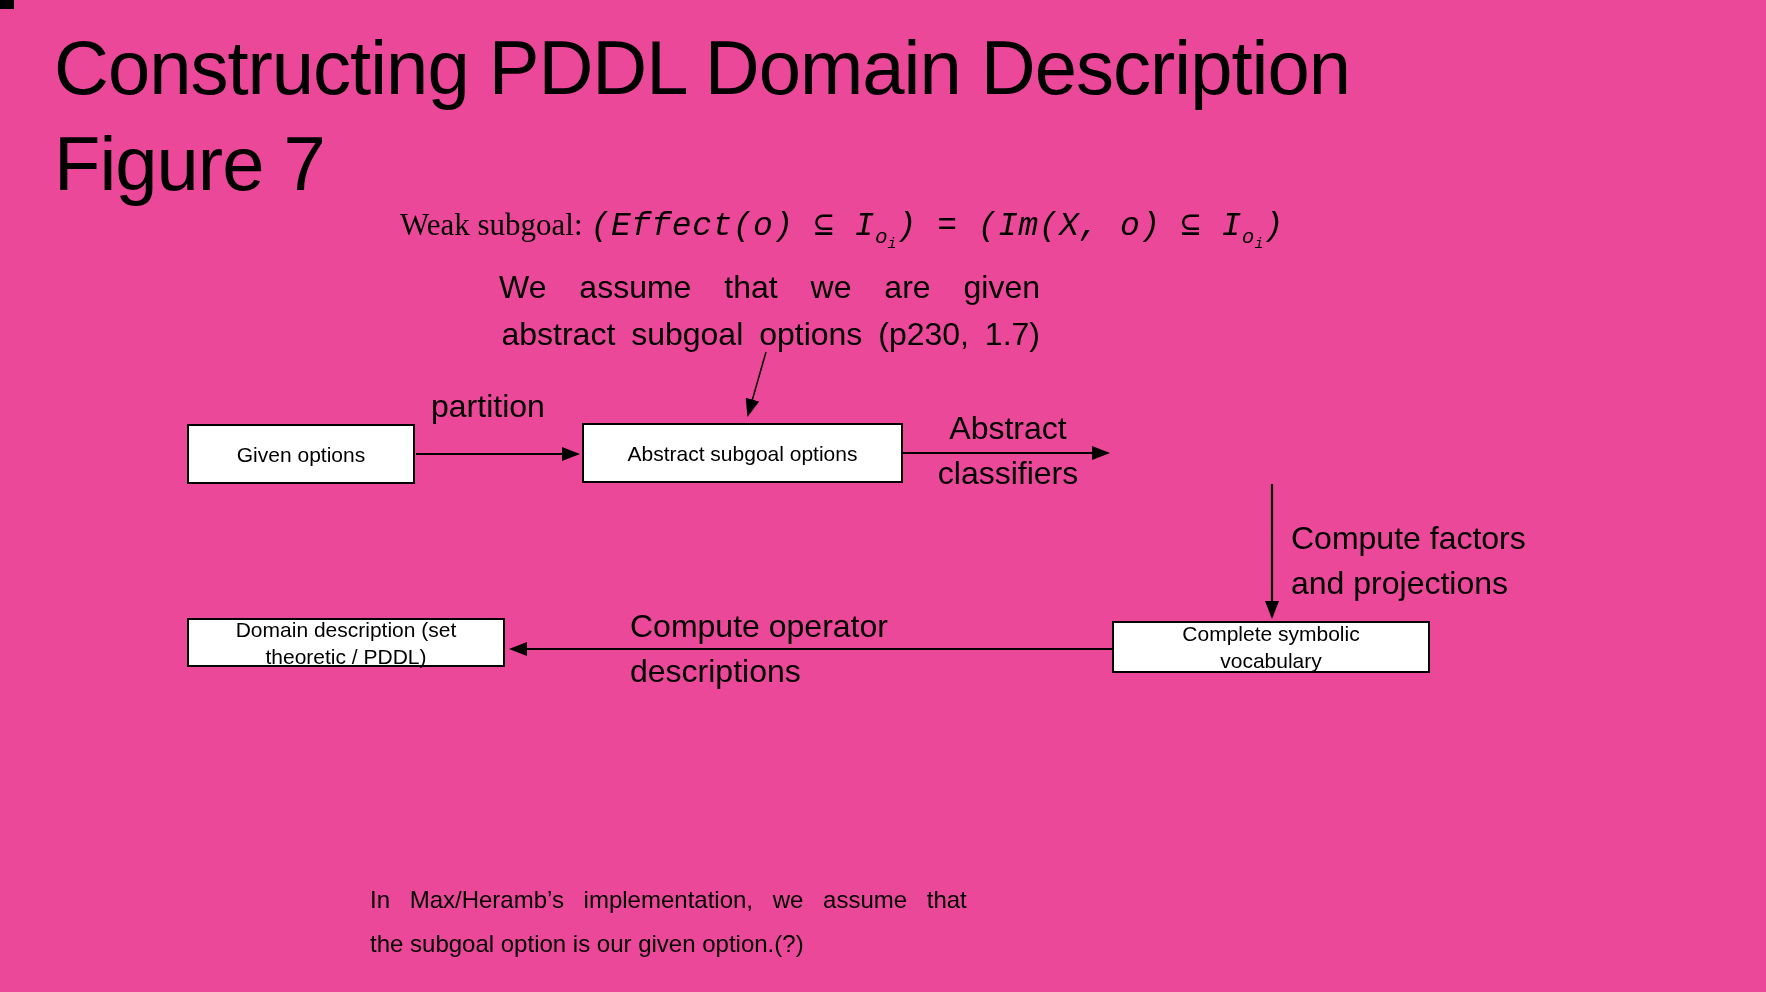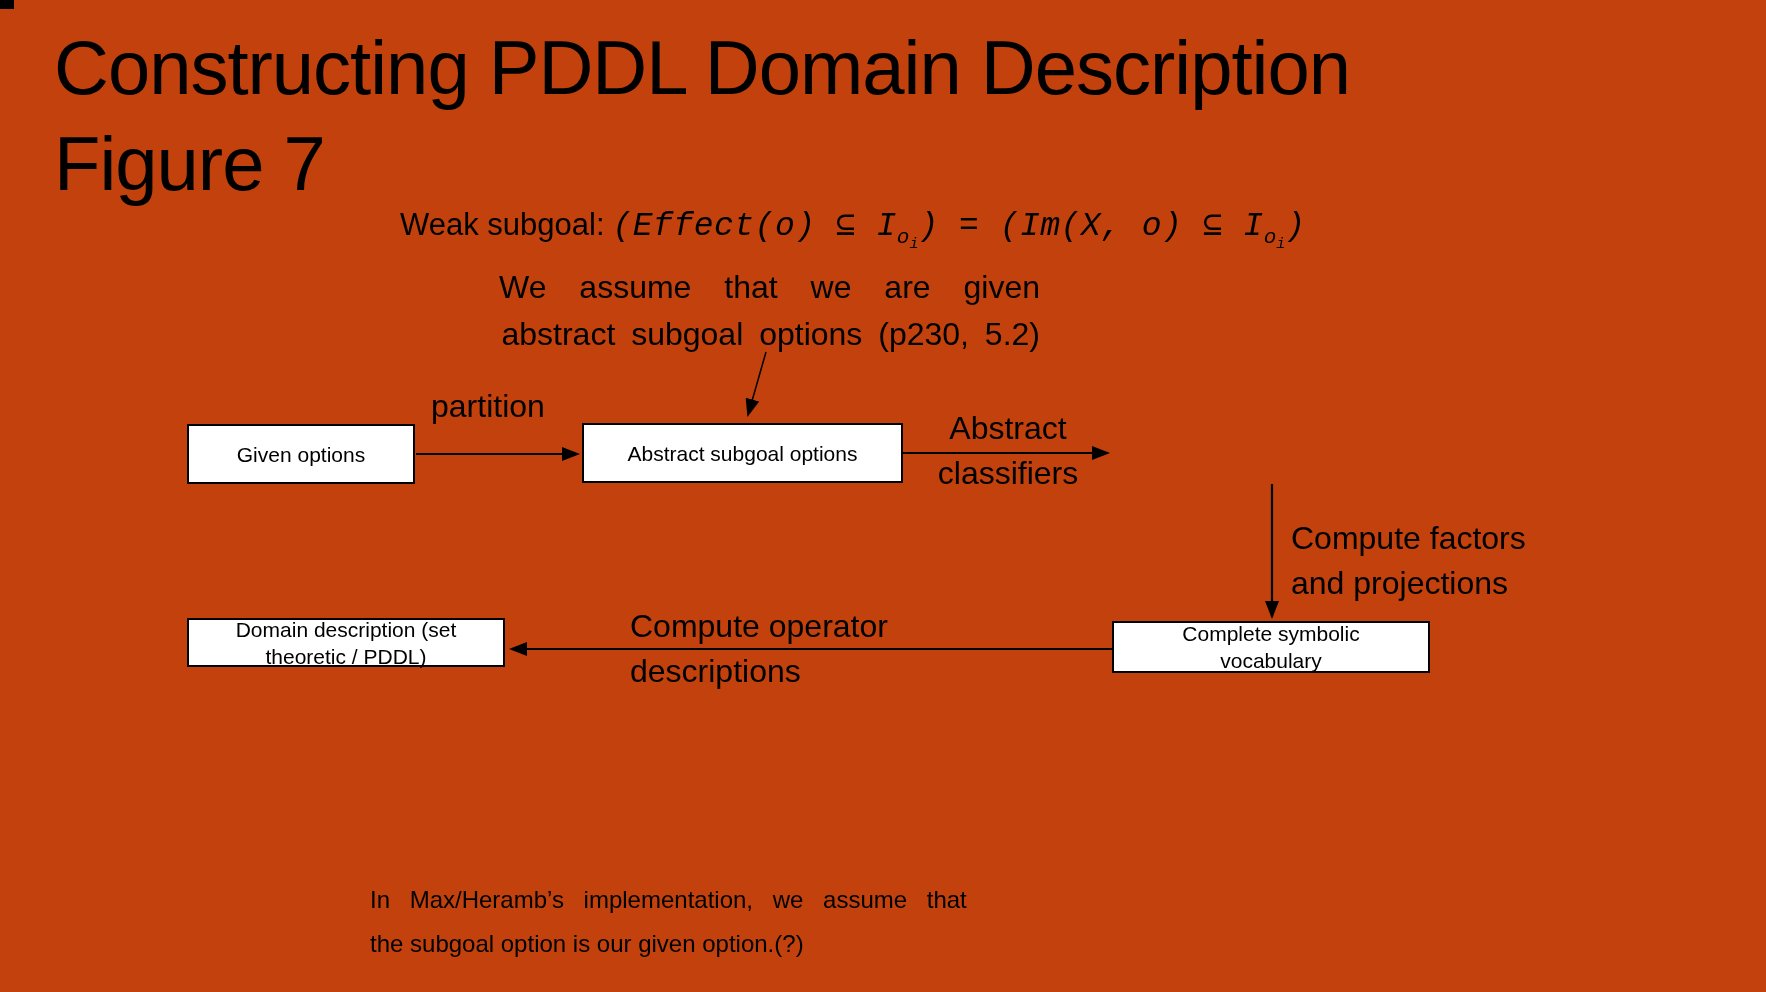--- a/index.html
+++ b/index.html
@@ -1,35 +1,35 @@
 <!DOCTYPE html>
 <html><head>
 <meta charset="utf-8">
 <style>
   html,body { margin:0; padding:0; background:#ffffff; }
   .slide {
     position:relative; width:1766px; height:992px;
-    background:#c2410c; color:#000;
+    background:#ec4899; color:#000;
     font-family:"Liberation Sans", sans-serif;
     overflow:hidden;
   }
   .corner-mark { position:absolute; left:0; top:0; width:14px; height:9px; background:#000; }
 
   .title {
     position:absolute; left:54px; top:20px;
     font-size:76px; font-weight:300; letter-spacing:-1px;
     line-height:96px; color:#000; white-space:nowrap;
   }
   .title span { display:block; }
 
   .formula {
     position:absolute; left:400px; top:204px;
     font-size:31px; white-space:nowrap; color:#000;
   }
-  .formula .flabel { font-family:Liberation Sans, sans-serif; padding-right:8px; }
+  .formula .flabel { font-family:Liberation Serif, serif; padding-right:8px; }
   .formula .math {
     font-family:Liberation Mono, monospace;
     font-style:italic; font-size:33px; letter-spacing:0.5px;
   }
   .formula .ss1 { font-size:21px; vertical-align:-8px; letter-spacing:0; }
   .formula .ss2 { font-size:15px; vertical-align:-5px; }
 
   .annotation {
     position:absolute; left:440px; top:264px; width:600px;
     font-size:32px; line-height:47px; text-align:right; color:#000;
@@ -77,21 +77,21 @@
     <span>Constructing PDDL Domain Description</span>
     <span>Figure 7</span>
   </div>
 
   <div class="formula">
     <span class="flabel">Weak subgoal:</span><span class="math"><span>(Effect(o) ⊆ I</span><sub class="ss1"><span>o</span><sub class="ss2">i</sub></sub><span>) = (Im(X, o) ⊆ I</span><sub class="ss1"><span>o</span><sub class="ss2">i</sub></sub><span>)</span></span>
   </div>
 
   <div class="annotation">
     <span class="l1">We assume that we are given</span>
-    <span class="l2">abstract subgoal options (p230, 5.2)</span>
+    <span class="l2">abstract subgoal options (p230, 1.7)</span>
   </div>
 
   <svg class="arrows" width="1766" height="992" viewBox="0 0 1766 992">
     <defs>
       <marker id="arr" markerUnits="userSpaceOnUse" markerWidth="18" markerHeight="14" refX="16" refY="7" orient="auto">
         <path d="M0,0 L18,7 L0,14 z" fill="#000"></path>
       </marker>
     </defs>
     <path d="M416,454 L578,454" stroke="#000" stroke-width="2.2" fill="none" marker-end="url(#arr)"></path>
     <path d="M903,453 L1108,453" stroke="#000" stroke-width="2.2" fill="none" marker-end="url(#arr)"></path>

